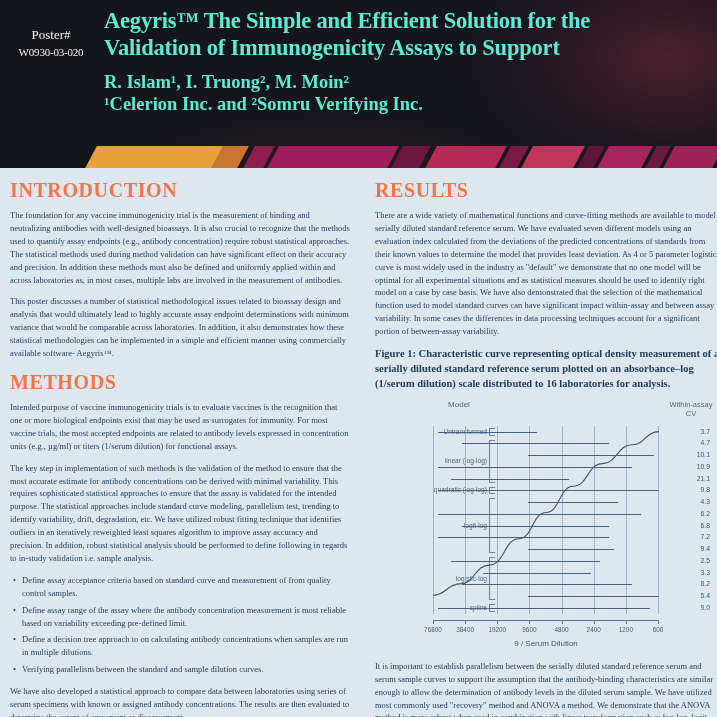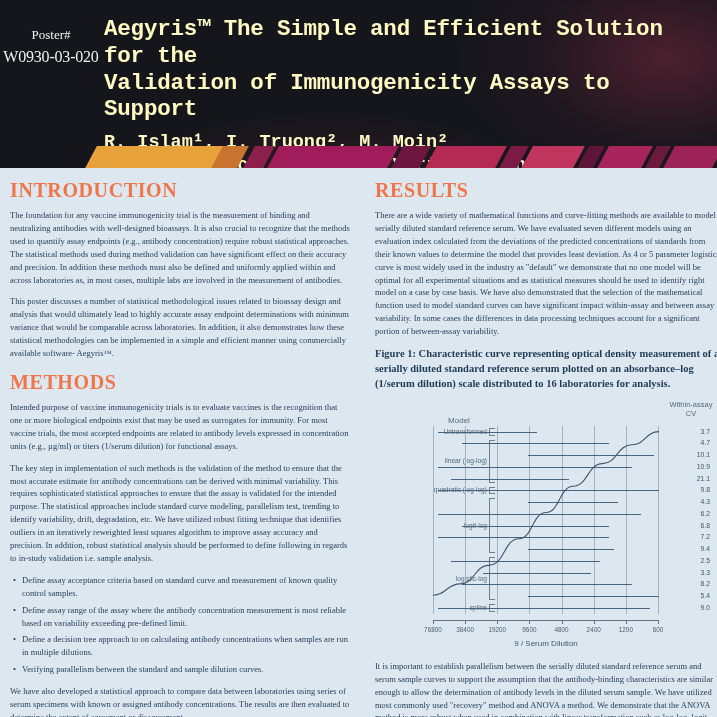--- a/index.html
+++ b/index.html
@@ -51,29 +51,29 @@
     position: absolute;
     left: 2px;
     top: 26px;
     width: 98px;
     text-align: center;
     color: #f2f2f2;
     font-family: "Liberation Serif", serif;
     line-height: 1.45;
   }
   .poster-num .pn-label { font-size: 13px; display: block; }
-  .poster-num .pn-value { font-size: 16px; display: block; letter-spacing: -0.2px; }
+  .poster-num .pn-value { font-size: 11px; display: block; letter-spacing: -0.2px; }
 
   .title-block {
     position: absolute;
     left: 104px;
-    top: 16px;
+    top: 8px;
     width: 600px;
-    color: #fef9c3;
-    font-family: Liberation Mono, monospace;
+    color: #5eead4;
+    font-family: Liberation Serif, serif;
   }
   .poster-title {
     font-size: 22.5px;
     font-weight: bold;
     line-height: 1.19;
     letter-spacing: -0.2px;
     margin: 0;
   }
   .authors {
     margin: 9px 0 0 0;
@@ -176,21 +176,21 @@
     position: relative;
     width: 345px;
     height: 262px;
     margin-top: 2px;
     font-family: "Liberation Sans", sans-serif;
     color: #3a5068;
   }
   .fig-head-model {
     position: absolute;
     left: 38px;
-    top: 18px;
+    top: 2px;
     width: 92px;
     text-align: center;
     font-size: 8px;
     color: #52697f;
   }
   .fig-head-cv {
     position: absolute;
     right: 0px;
     top: 2px;
     width: 58px;
@@ -348,21 +348,21 @@
     <div class="col col-left">
       <h2 class="section">INTRODUCTION</h2>
       <p class="body-text wrapme">The foundation for any vaccine immunogenicity trial is the measurement of binding and neutralizing antibodies with well-designed bioassays. It is also crucial to recognize that the methods used to quantify assay endpoints (e.g., antibody concentration) require robust statistical approaches. The statistical methods used during method validation can have significant effect on their accuracy and precision. In addition these methods must also be defined and uniformly applied within and across laboratories as, in most cases, multiple labs are involved in the measurement of antibodies.</p>
       <p class="body-text wrapme">This poster discusses a number of statistical methodological issues related to bioassay design and analysis that would ultimately lead to highly accurate assay endpoint determinations with minimum variance that would be comparable across laboratories. In addition, it also demonstrates how these statistical methodologies can be implemented in a simple and efficient manner using commercially available software- Aegyris™.</p>
 
       <h2 class="section">METHODS</h2>
       <p class="body-text wrapme">Intended purpose of vaccine immunogenicity trials is to evaluate vaccines is the recognition that one or more biological endpoints exist that may be used as surrogates for immunity. For most vaccine trials, the most accepted endpoints are related to antibody levels expressed in concentration units (e.g., µg/ml) or titers (1/serum dilution) for functional assays.</p>
       <p class="body-text wrapme">The key step in implementation of such methods is the validation of the method to ensure that the most accurate estimate for antibody concentrations can be derived with minimal variability. This requires sophisticated statistical approaches to ensure that the assay is validated for the intended purpose. The statistical approaches include standard curve modeling, parallelism test, trending to identify variability, drift, degradation, etc. We have utilized robust fitting technique that identifies outliers in an iteratively reweighted least squares algorithm to improve assay accuracy and precision. In addition, robust statistical analysis should be performed to define following in regards to in-study validation i.e. sample analysis.</p>
 
       <ul class="bullets">
-        <li>Define assay acceptance criteria based on standard curve and measurement of known quality control samples.</li>
+        <li>Define assay acceptance criteria based on standard curve and measurement of from quality control samples.</li>
         <li>Define assay range of the assay  where the antibody concentration measurement is most reliable based on variability exceeding pre-defined limit.</li>
         <li> Define a decision tree approach to on calculating antibody concentrations when samples are run in multiple dilutions.</li>
         <li>Verifying parallelism between the standard and sample dilution curves.</li>
       </ul>
 
       <p class="body-text wrapme">We have also developed a statistical approach to compare data between laboratories using series of serum specimens with known or assigned antibody concentrations. The results are then evaluated to determine the extent of agreement or disagreement.</p>
 
     </div>
 
     <div class="col col-right">

